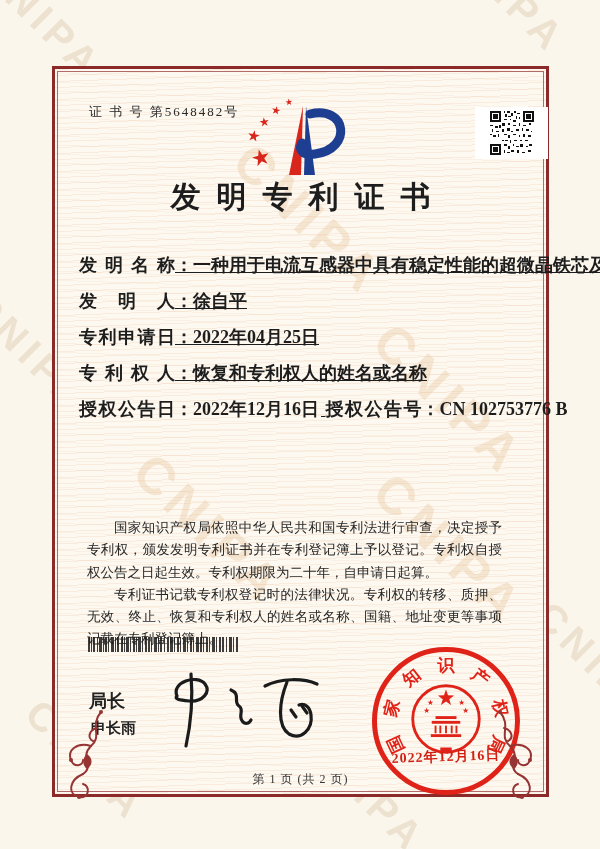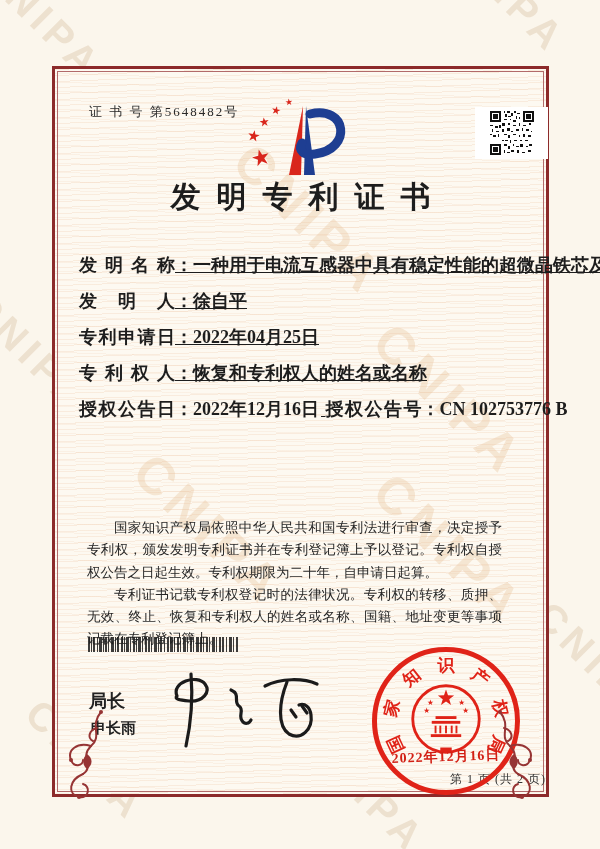--- a/index.html
+++ b/index.html
@@ -66,21 +66,21 @@
   .seal { position:absolute; left:317px; top:578px; width:148px; height:148px; z-index:5;
           border:5px solid #e02318; border-radius:50%; }
   .seal-arc span { position:absolute; left:50%; top:50%; width:20px; height:22px;
                    margin:-11px 0 0 -10px; font-size:17px; font-weight:bold; color:#e02318;
                    text-align:center; transform-origin:center; }
   .emblem { position:absolute; left:50%; top:50%; width:76px; height:88px; margin:-46px 0 0 -38px; }
   .seal-date { position:absolute; left:0; right:0; top:96px; text-align:center;
                font-size:14px; font-weight:bold; color:#d21f14; transform:rotate(-2deg);
                letter-spacing:1px; white-space:nowrap; }
 
-  .page-indicator { position:absolute; left:0; right:0; bottom:6px; text-align:right;
+  .page-indicator { position:absolute; left:0; right:0; bottom:6px; text-align:center;
                     font-size:12px; letter-spacing:1px; color:#333; z-index:3; }
 
   .flourish { position:absolute; width:70px; height:96px; z-index:6; }
   .flourish.bl { left:-14px; bottom:-10px; }
   .flourish.br { right:-14px; bottom:-10px; transform:scaleX(-1); }
 
   .footer-note { position:absolute; left:0; right:0; top:808px; text-align:center;
                  font-size:12.5px; letter-spacing:3px; color:#2e2e2e; z-index:2;margin-top:40px; }
   svg text { font-family:"DejaVu Sans",sans-serif; }
 </style>

